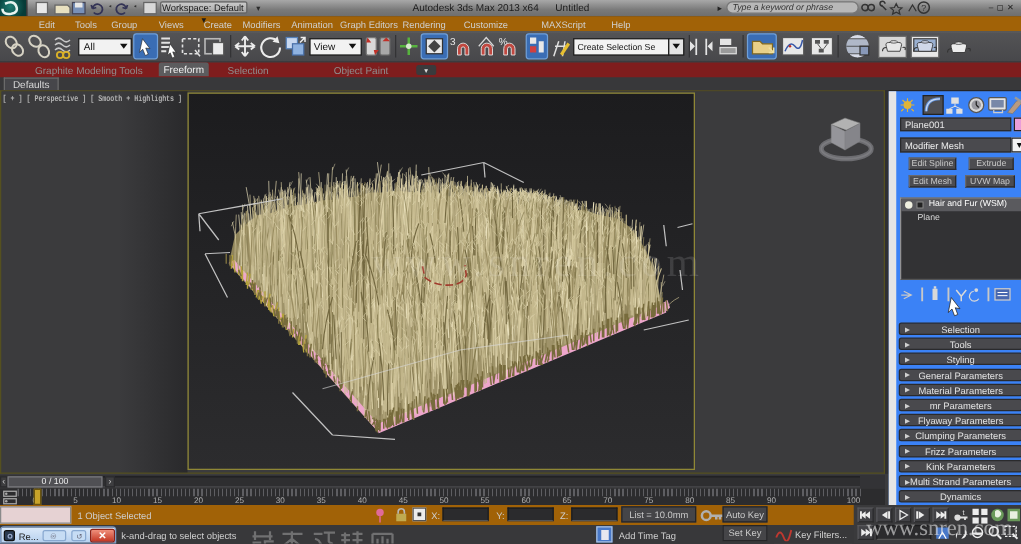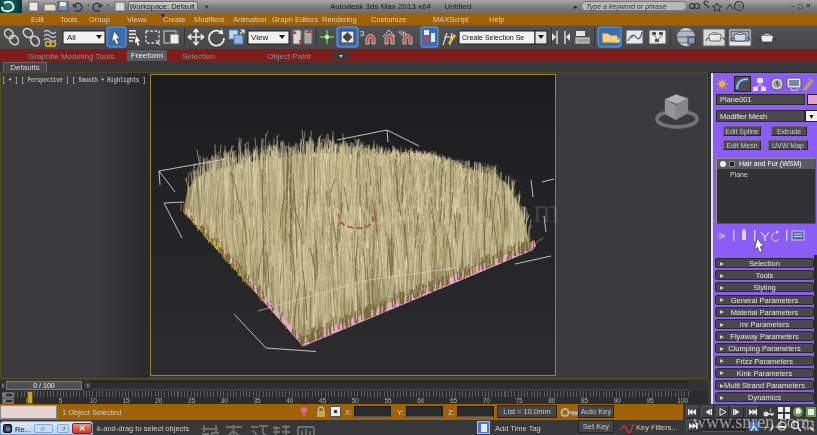--- a/index.html
+++ b/index.html
@@ -9,21 +9,21 @@
 #menubar{left:0;top:13px;width:817px;height:12px;background:#a16207;color:#cfcfcf;font-size:7.5px}
 #menubar span{position:absolute;top:2px}
 #toolbar{left:0;top:25px;width:817px;height:25px;background:linear-gradient(#545456,#47474a)}
 #ribbon{left:0;top:50px;width:817px;height:12px;background:#7f1d1d;color:#8f8f8f;font-size:8px}
 #defrow{left:0;top:62px;width:817px;height:11px;background:#38383a;border-bottom:1px solid #242426}
 #deftab{left:3px;top:62px;width:44px;height:10px;background:#46464a;border:1px solid #6a6a6a;border-bottom:none;color:#d8d8d8;font-size:8px;text-align:center;line-height:10px}
 #vpzone{left:0;top:72px;width:708px;height:307px;background:#3b3b3d;border:1px solid #55501f;border-top-color:#4e4826}
 #vplabel{left:2px;top:76px;font-family:"Liberation Mono",monospace;font-weight:bold;font-size:7px;color:#b4b4b4;transform:scaleX(0.76);transform-origin:0 0;white-space:nowrap}
 #vprect{left:150px;top:74px;width:406px;height:302px;background:linear-gradient(#1c1c1e,#252527 55%,#2c2c2e);border:1px solid #8f8735}
 #gap{left:708px;top:72px;width:3px;height:307px;background:#2f2f31}
-#panel{left:711px;top:73px;width:106px;height:331px;background:#8b5cf6;border-left:2px solid #e5e5e5}
+#panel{left:711px;top:73px;width:106px;height:331px;background:#3b82f6;border-left:6px solid #e5e5e5}
 #sliderrow{left:0;top:380px;width:708px;height:11px;background:#333336}
 #trackbar{left:0;top:391px;width:708px;height:13px;background:#2c2c2e;color:#a8a8a8}
 #statusrow{left:0;top:404px;width:817px;height:16px;background:#a16207}
 #promptrow{left:0;top:420px;width:817px;height:15px;background:#38383a}
 .num{position:absolute;top:5.5px;font-size:6.5px;color:#b0b0b0;transform:translateX(-50%)}
 .fld{position:absolute;background:#2b2b2d;border:1px solid #1c1c1e;border-bottom-color:#555;height:11px}
 .btn{position:absolute;background:#454548;border:1px solid #252527;color:#c8c8c8;font-size:7.5px;text-align:center}
 .roll{position:absolute;left:2px;width:99px;height:10px;background:#49494d;border:1px solid #2a2a2c;border-radius:2px;color:#e2e2e2;font-size:7.5px;text-align:center;line-height:9px}
 .roll i{position:absolute;left:4px;top:2.5px;width:0;height:0;border-left:4px solid #cfcfcf;border-top:2.5px solid transparent;border-bottom:2.5px solid transparent}
 </style></head><body>

